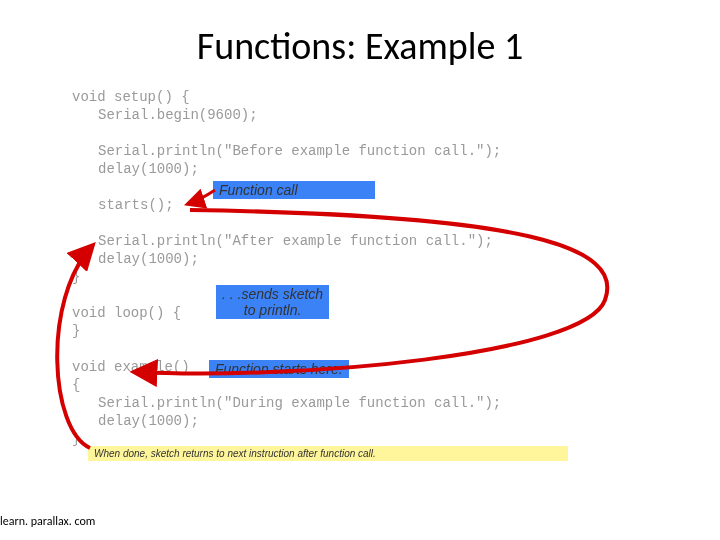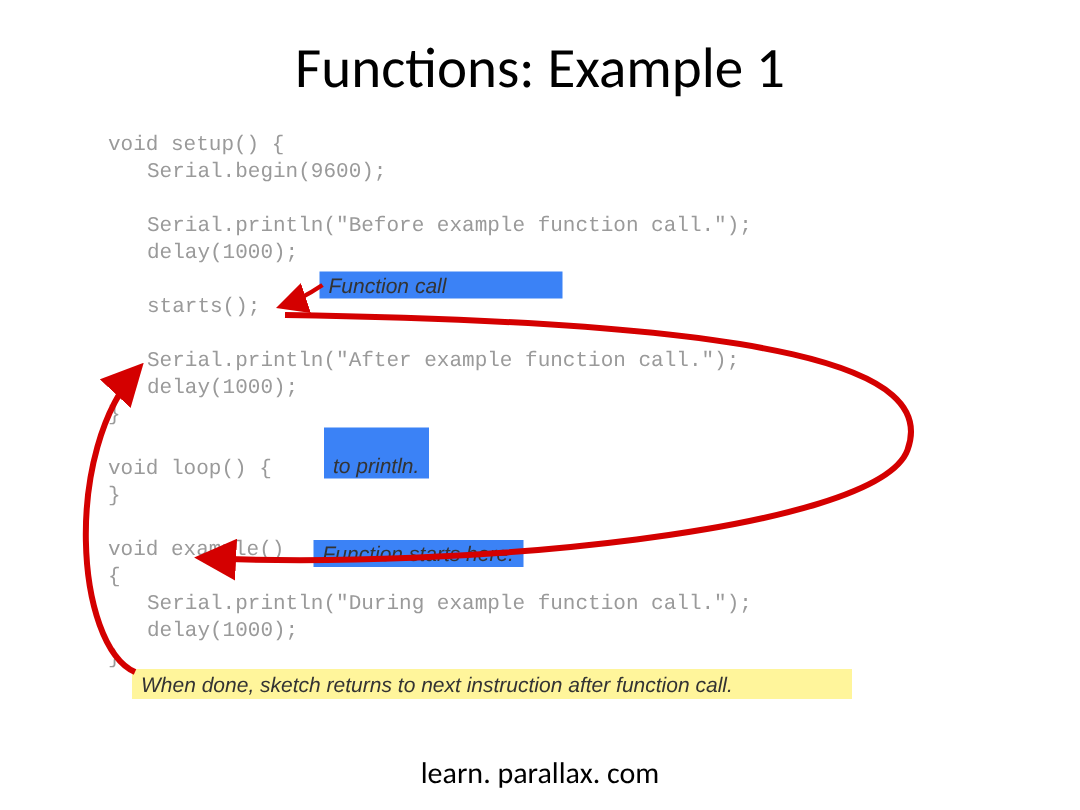--- a/index.html
+++ b/index.html
@@ -13,22 +13,21 @@
   .title{
     font-size:38px;
     text-align:center;
     padding-top:23px;
     color:#000;
   }
   .footer{
     position:absolute;
     bottom:12px;
     width:100%;
-    text-align:center;
-    font-size:20px;
+    font-size:12px;
     color:#000;
   }
   .code-area{
     position:absolute;
     left:72px;
     top:88px;
     width:600px;
     font-family:"Courier New",monospace;
     font-size:14px;
     line-height:18px;
@@ -44,21 +43,21 @@
     font-style:italic;
     font-size:14px;
     color:#333;
     padding:1px 6px;
   }
   .callout-wide{
     position:absolute;
     background:#fff59b;
     font-family:Arial,sans-serif;
     font-style:italic;
-    font-size:14px;
+    font-size:10px;
     color:#333;
     padding:2px 6px;
   }
   svg.arrows{
     position:absolute;
     left:0;top:0;
     width:720px;height:540px;
     pointer-events:none;
   }
 </style>
@@ -85,21 +84,21 @@
   <div class="blank"></div>
   <div>void example()</div>
   <div>{</div>
   <div class="ind1">Serial.println("During example function call.");</div>
   <div class="ind1">delay(1000);</div>
   <div>}</div>
 </div>
 
 <div class="callout" style="left:213px;top:181px;width:150px">Function call</div>
 <div class="callout" style="left:216px;top:285px;text-align:center">
-  <br>
+  <span>. . .sends sketch</span><br>
   <span>to println.</span>
 </div>
 <div class="callout" style="left:209px;top:360px">Function starts here.</div>
 <div class="callout-wide" style="left:88px;top:446px;width:468px">When done, sketch returns to next instruction after function call.</div>
 
 <svg class="arrows">
   <defs>
     <marker id="ah" viewBox="0 0 10 10" refX="8" refY="5" markerWidth="7" markerHeight="7" orient="auto-start-reverse">
       <path d="M 0 0 L 10 5 L 0 10 z" fill="#d40000"></path>
     </marker>

